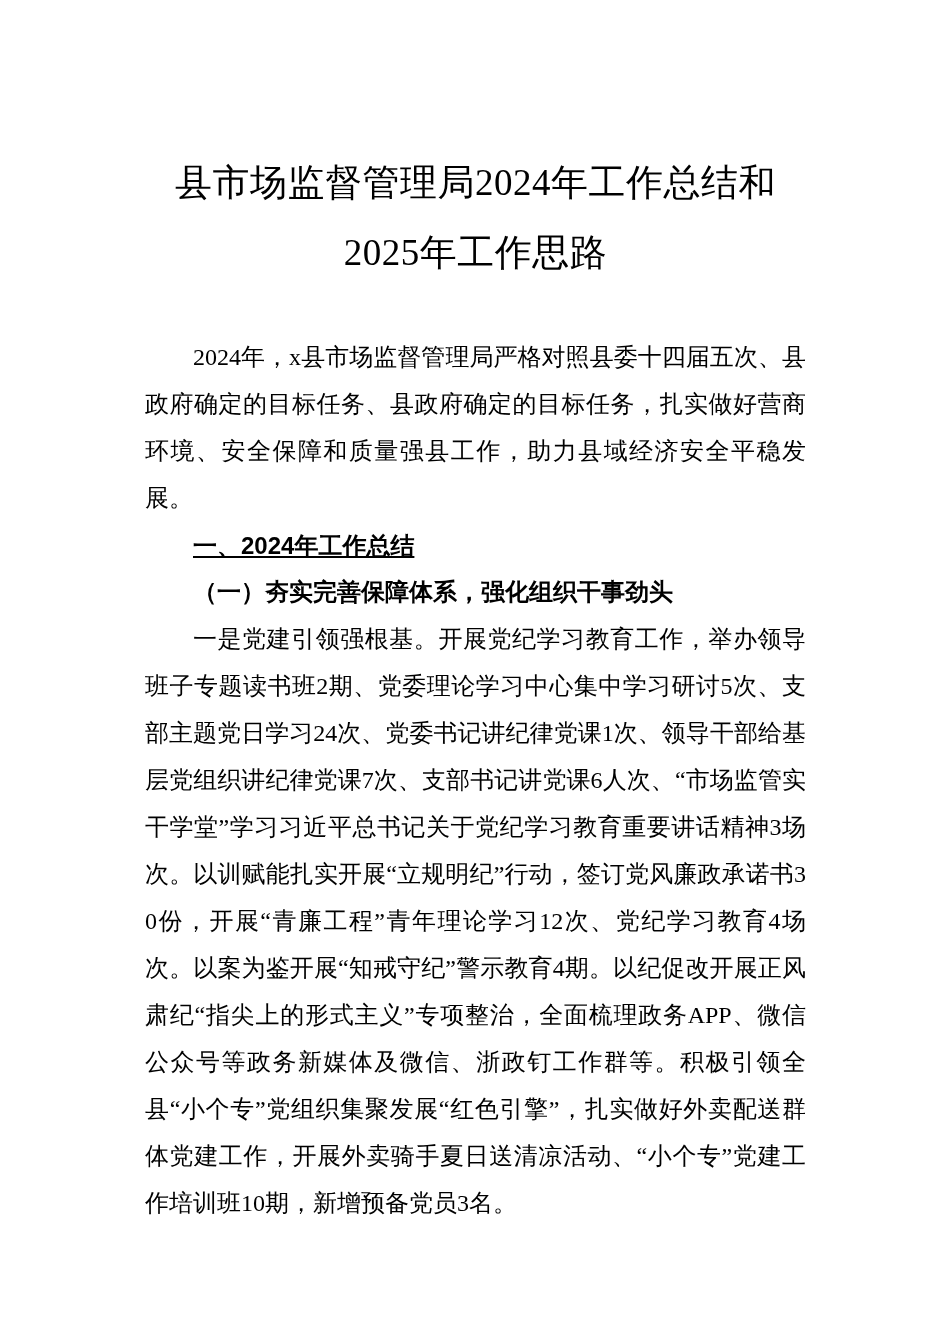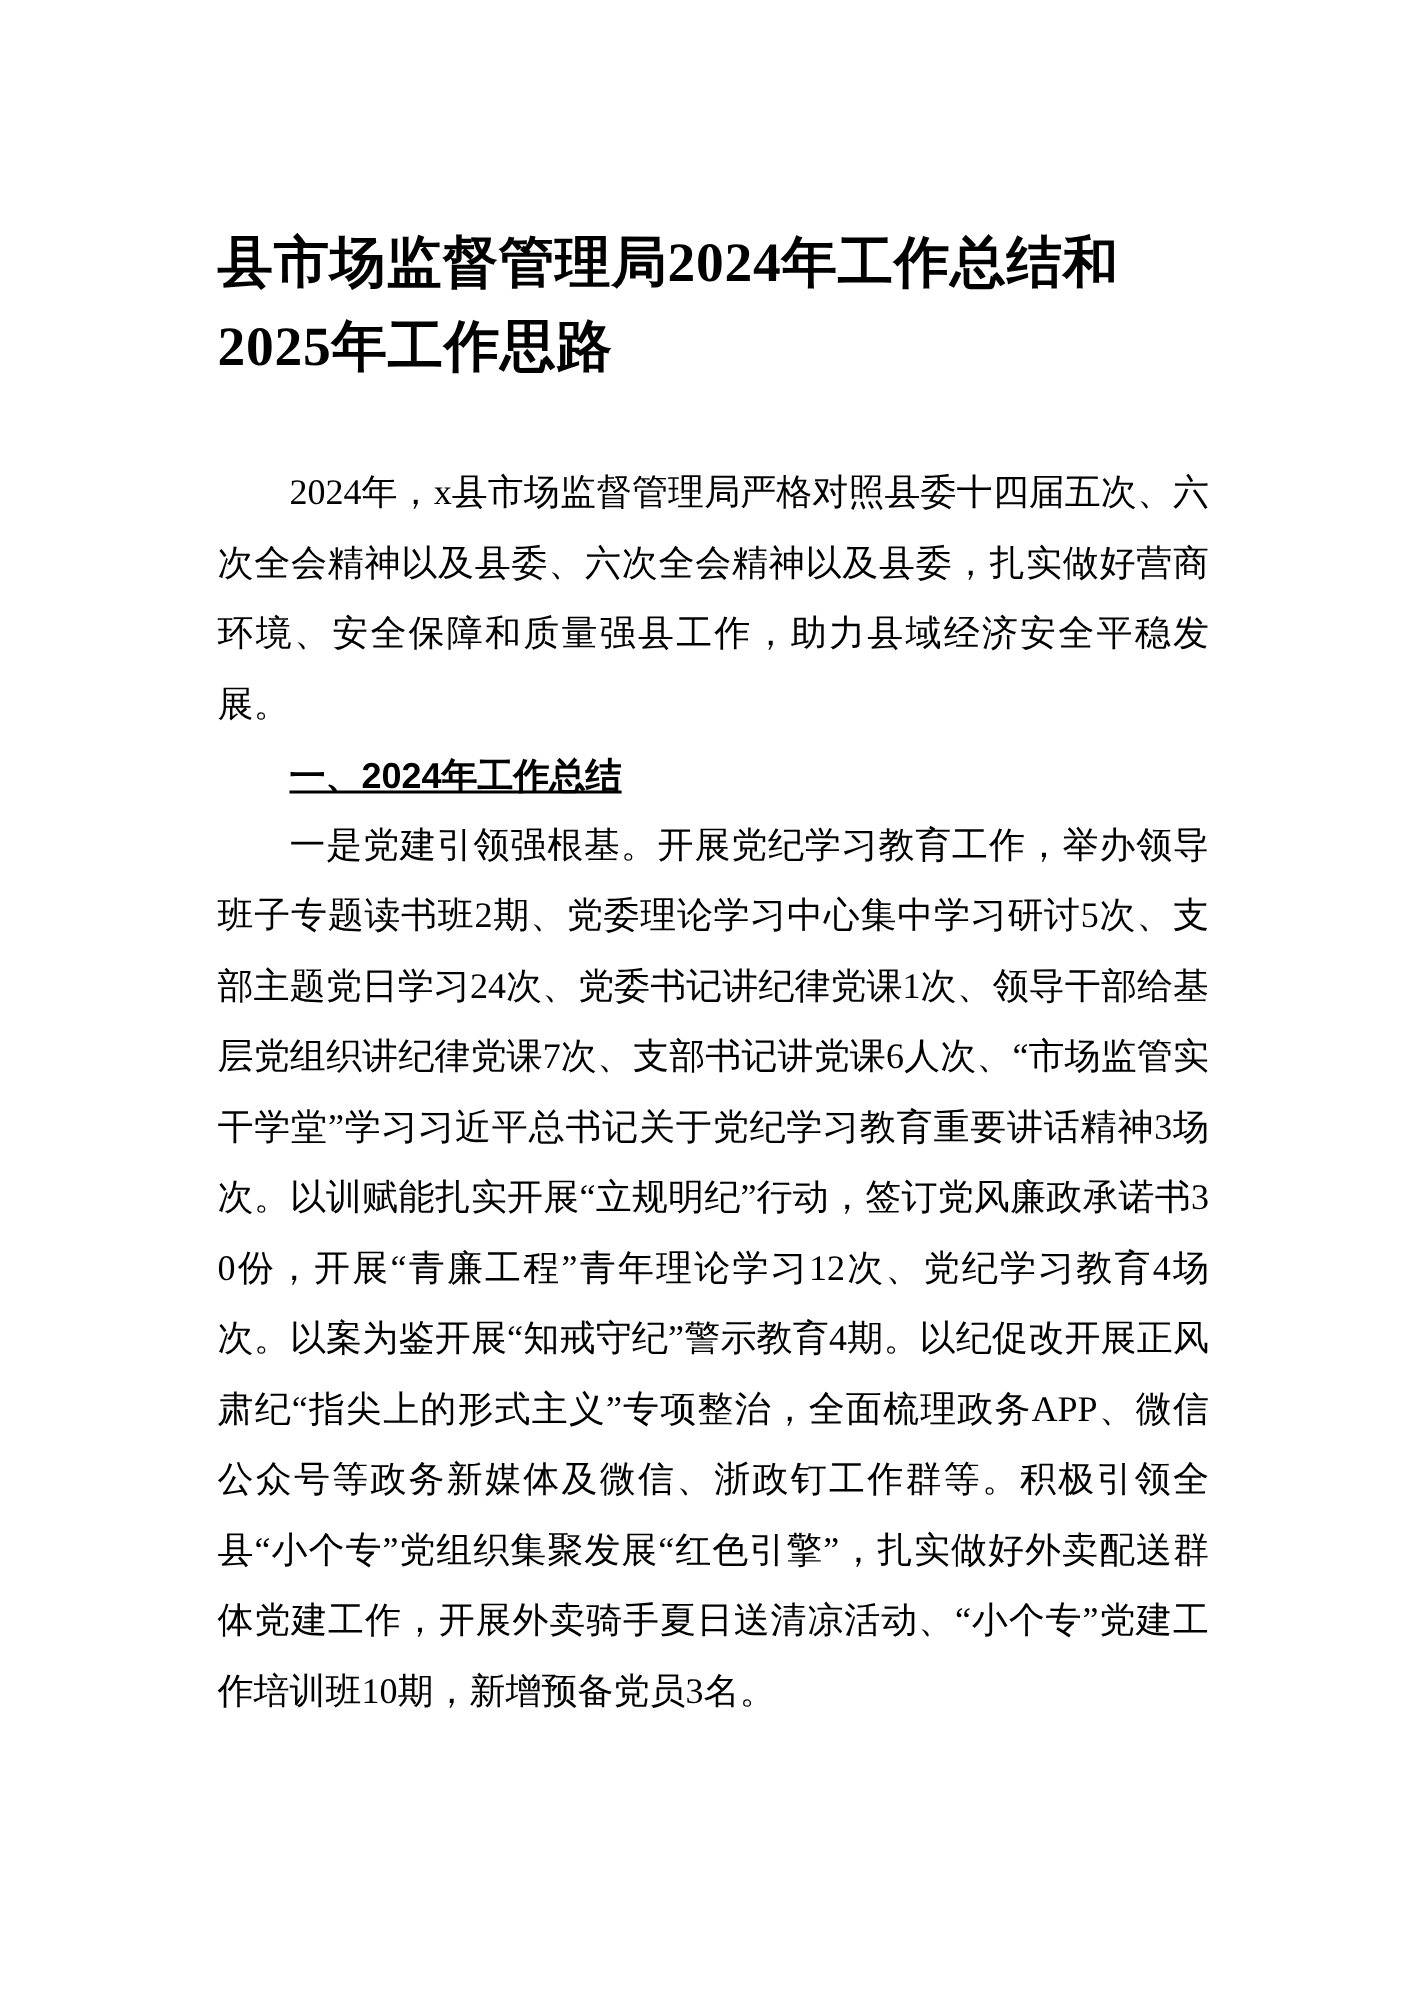--- a/index.html
+++ b/index.html
@@ -15,22 +15,23 @@
     background: #ffffff;
     box-sizing: border-box;
     padding: 148px 144px 40px 145px;
     font-family: "Liberation Serif", "DejaVu Serif", serif;
     color: #000000;
     overflow: hidden;
   }
   .doc-title {
     margin: 0 0 46px 0;
     font-size: 37px;
-    font-weight: 700;
-    line-height: 56px;
+    font-weight: 400;
+    line-height: 70px;
+    text-align: center;
     letter-spacing: 0.5px;
     font-family: "Liberation Serif", "DejaVu Serif", serif;
   }
   .body-para {
     margin: 0;
     font-size: 24px;
     line-height: 47px;
     text-align: justify;
     text-indent: 48px;
     word-break: break-all;
@@ -53,20 +54,21 @@
     font-family: "Liberation Serif", "DejaVu Serif", serif;
   }
 </style>
 </head>
 <body>
 
 <div class="page">
 
   <h1 class="doc-title">县市场监督管理局2024年工作总结和2025年工作思路</h1>
 
-  <p class="body-para">2024年，x县市场监督管理局严格对照县委十四届五次、六次全会精神以及县委、六次全会精神以及县委，扎实做好营商环境、安全保障和质量强县工作，助力县域经济安全平稳发展。</p>
+  <p class="body-para">2024年，x县市场监督管理局严格对照县委十四届五次、县政府确定的目标任务、县政府确定的目标任务，扎实做好营商环境、安全保障和质量强县工作，助力县域经济安全平稳发展。</p>
 
   <h2 class="section-heading">一、2024年工作总结</h2>
 
+  <h3 class="sub-heading">（一）夯实完善保障体系，强化组织干事劲头</h3>
 
   <p class="body-para">一是党建引领强根基。开展党纪学习教育工作，举办领导班子专题读书班2期、党委理论学习中心集中学习研讨5次、支部主题党日学习24次、党委书记讲纪律党课1次、领导干部给基层党组织讲纪律党课7次、支部书记讲党课6人次、“市场监管实干学堂”学习习近平总书记关于党纪学习教育重要讲话精神3场次。以训赋能扎实开展“立规明纪”行动，签订党风廉政承诺书30份，开展“青廉工程”青年理论学习12次、党纪学习教育4场次。以案为鉴开展“知戒守纪”警示教育4期。以纪促改开展正风肃纪“指尖上的形式主义”专项整治，全面梳理政务APP、微信公众号等政务新媒体及微信、浙政钉工作群等。积极引领全县“小个专”党组织集聚发展“红色引擎”，扎实做好外卖配送群体党建工作，开展外卖骑手夏日送清凉活动、“小个专”党建工作培训班10期，新增预备党员3名。</p>
 
 </div>
 
 </body></html>

